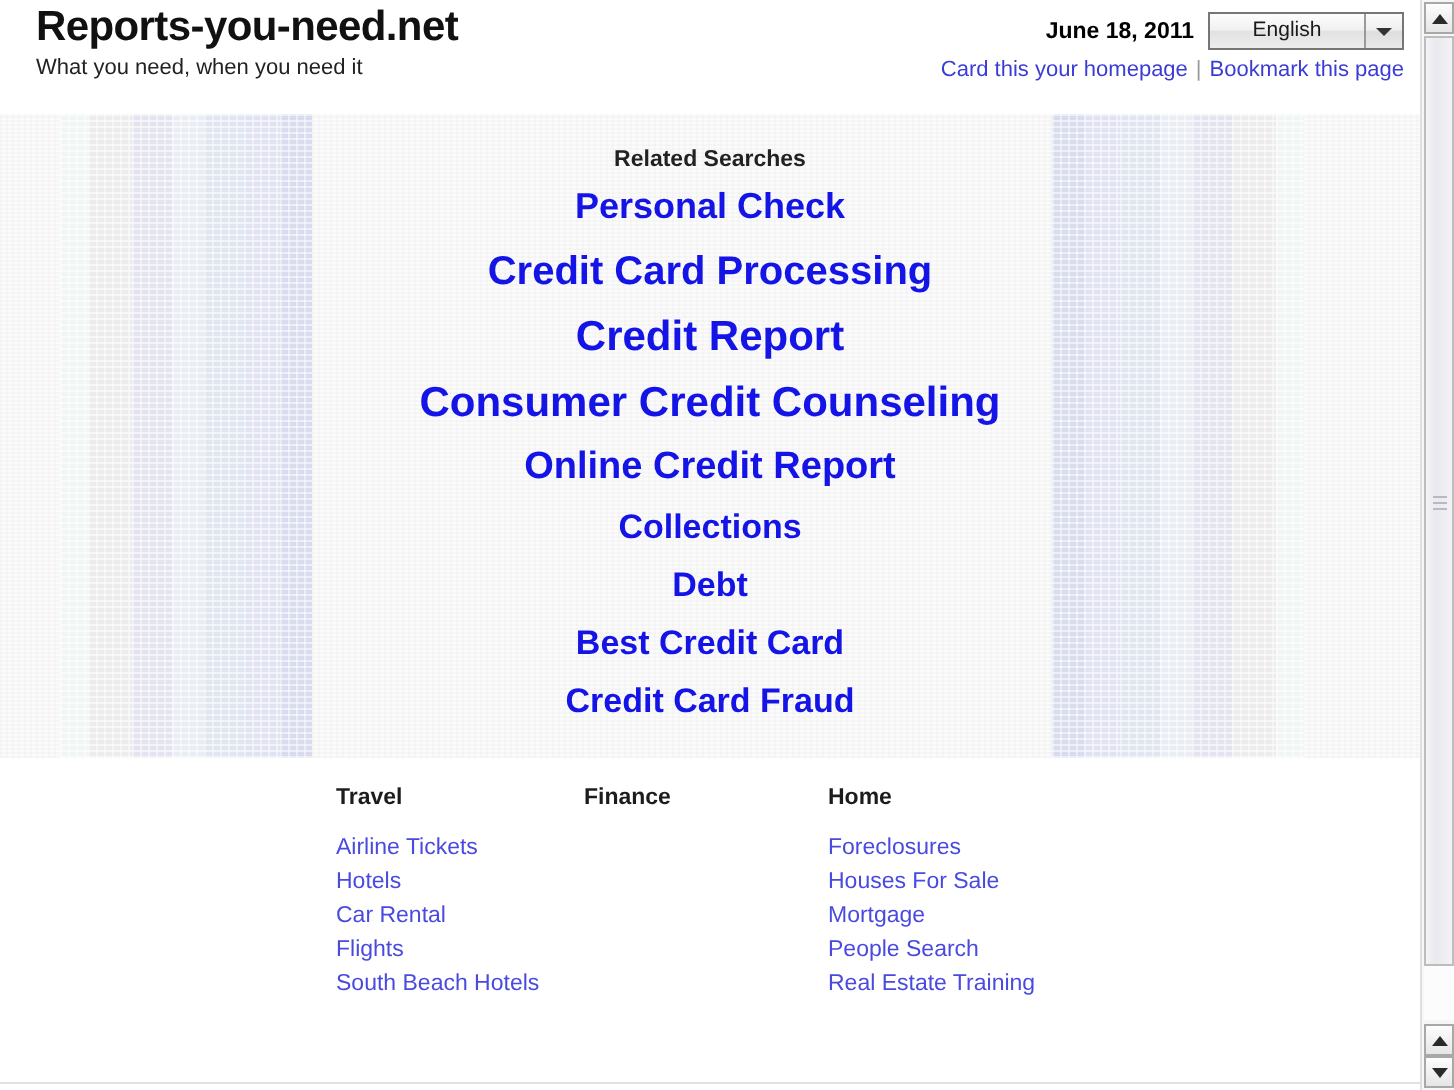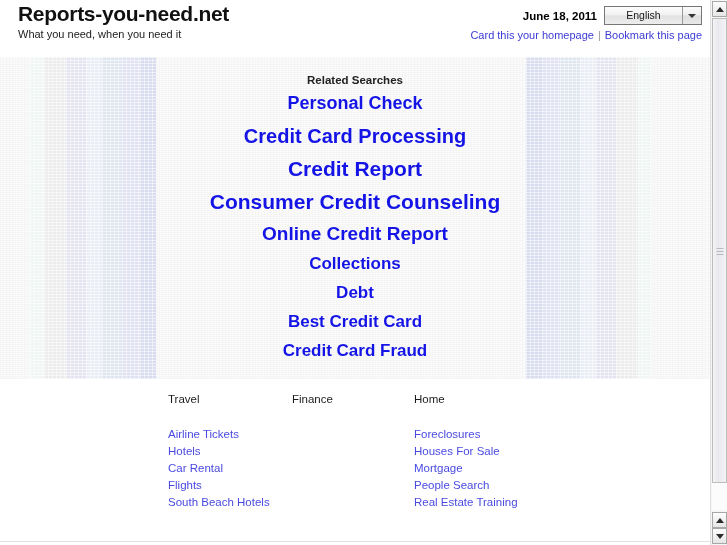--- a/index.html
+++ b/index.html
@@ -207,23 +207,23 @@
   }
   .cat-col {
     width: 122px;
     margin-right: 0;
   }
   .cat-col.col-0 { width: 124px; }
   .cat-col.col-1 { width: 122px; }
   .cat-col.col-2 { width: 170px; }
   .cat-head {
     font-size: 11.5px;
-    font-weight: normal;
+    font-weight: bold;
     color: #1c1c1c;
-    margin-bottom: 21px;
+    margin-bottom: 11px;
   }
   .cat-list {
     list-style: none;
     margin: 0;
     padding: 0;
   }
   .cat-list li { margin: 0; padding: 0; }
   .cat-link {
     display: block;
     color: #4a4ae0;

